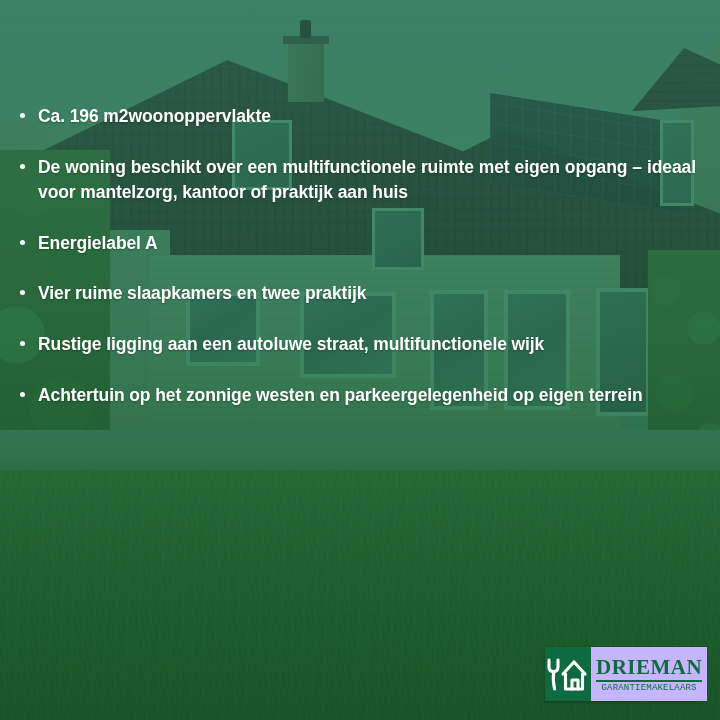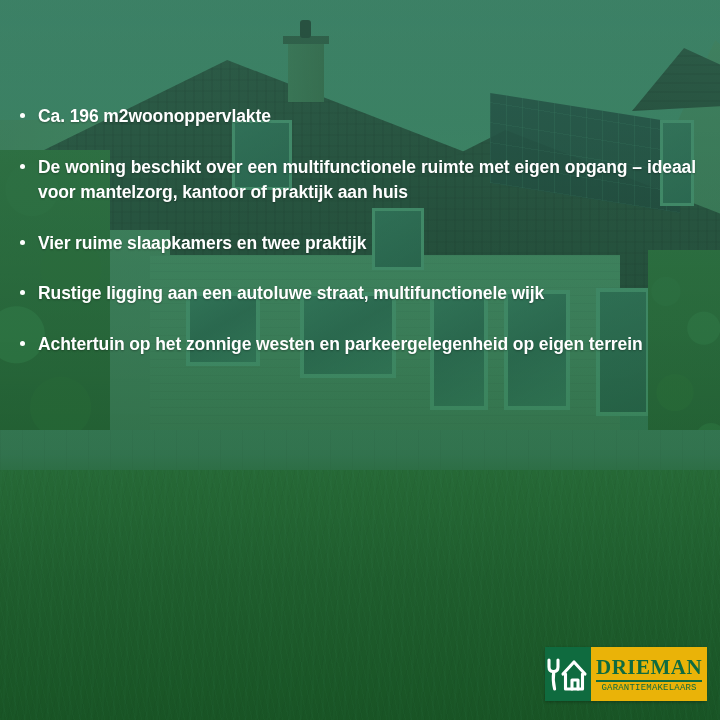--- a/index.html
+++ b/index.html
@@ -293,21 +293,21 @@
   .logo-mark {
     width: 58px;
     background: #0f6b3f;
     display: flex;
     align-items: center;
     justify-content: center;
   }
   .logo-mark svg { display: block; }
   .logo-text {
     flex: 1;
-    background: #eab308;
+    background: #c4b5fd;
     display: flex;
     flex-direction: column;
     align-items: center;
     justify-content: center;
     padding: 4px 5px 3px 5px;
   }
   .logo-name {
     font-family: "Liberation Serif", serif;
     font-weight: bold;
     font-size: 21px;
@@ -373,20 +373,24 @@
         <span class="dot"></span>
         <span class="txt">Ca. 196 m2woonoppervlakte</span>
       </li>
 
 
       <li class="bullet">
         <span class="dot"></span>
         <span class="txt">De woning beschikt over een multifunctionele ruimte met eigen opgang – ideaal voor mantelzorg, kantoor of praktijk aan huis</span>
       </li>
 
+      <li class="bullet single">
+        <span class="dot"></span>
+        <span class="txt">Energielabel A</span>
+      </li>
 
 
       <li class="bullet single">
         <span class="dot"></span>
         <span class="txt">Vier ruime slaapkamers en twee praktijk</span>
       </li>
 
       <li class="bullet single">
         <span class="dot"></span>
         <span class="txt">Rustige ligging aan een autoluwe straat, multifunctionele wijk</span>

